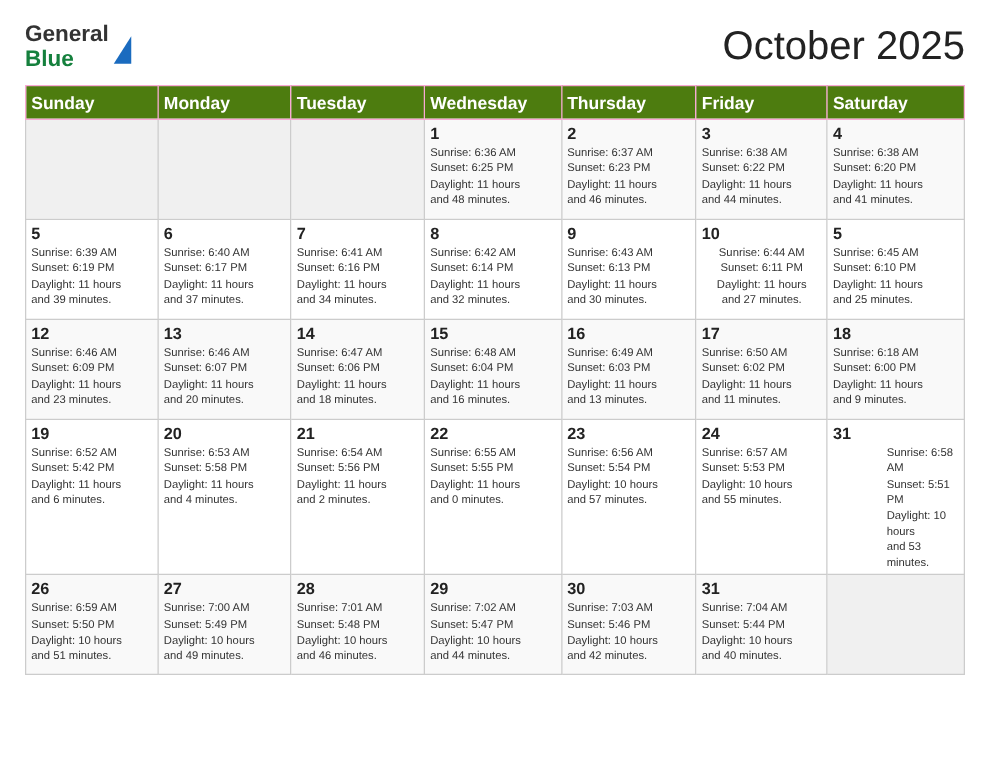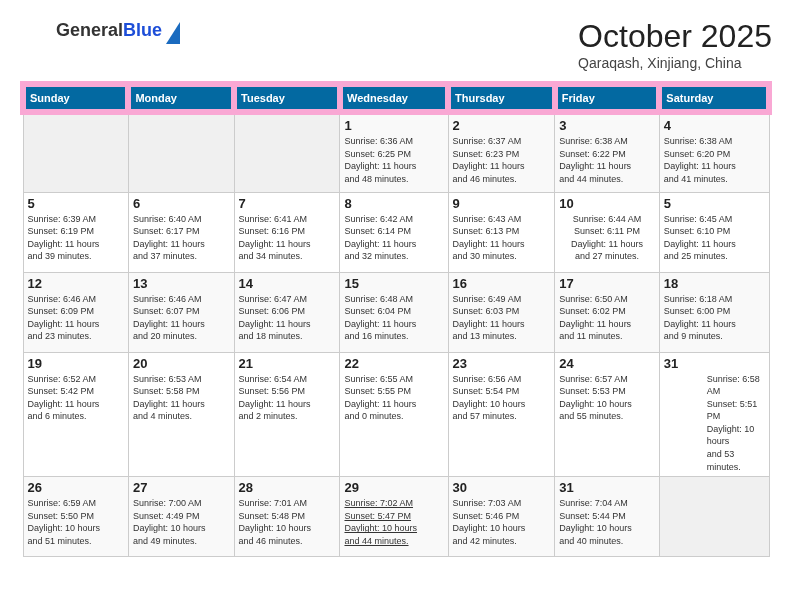--- a/index.html
+++ b/index.html
@@ -20,33 +20,32 @@
       justify-content: space-between;
       align-items: flex-start;
       margin-bottom: 10px;
     }
     .logo {
       display: flex;
       align-items: center;
     }
     .logo-text {
       display: flex;
-      flex-direction: row;
+      flex-direction: column;
       line-height: 1.1;
-      margin-left: 36px;
     }
     .logo-general {
       font-size: 18px;
       font-weight: bold;
       color: #333;
     }
     .logo-blue {
       font-size: 18px;
       font-weight: bold;
-      color: #1d4ed8;
+      color: #15803d;
     }
     .logo-triangle {
       width: 0;
       height: 0;
       border-left: 14px solid transparent;
       border-bottom: 22px solid #1a6bbf;
       margin-left: 4px;
       margin-top: 4px;
     }
     .title-block {
@@ -60,27 +59,27 @@
     .location {
       font-size: 14px;
       color: #444;
     }
     .calendar {
       width: 100%;
       border-collapse: collapse;
       font-size: 9.5px;
     }
     .calendar thead tr th {
-      background-color: #0369a1;
+      background-color: #4d7c0f;
       color: #fff;
       padding: 5px 4px;
       text-align: left;
-      font-size: 11px;
+      font-size: 14px;
       font-weight: bold;
-      border: 6px solid #f9a8d4;
+      border: 1px solid #f9a8d4;
     }
     .calendar tbody tr td {
       border: 1px solid #ccc;
       vertical-align: top;
       padding: 3px 4px;
       width: 113px;
       height: 80px;
       background: #fff;
     }
     .calendar tbody tr:nth-child(odd) td {
@@ -109,21 +108,20 @@
   <div class="header">
     <div class="logo">
       <div class="logo-text">
         <span class="logo-general">General</span>
         <span class="logo-blue">Blue</span>
       </div>
       <div class="logo-triangle"></div>
     </div>
     <div class="title-block">
       <div class="month-title">October 2025</div>
-      <div class="location">Qaraqash, Xinjiang, China</div>
     </div>
   </div>
 
   <table class="calendar">
     <thead>
       <tr>
         <th>Sunday</th>
         <th>Monday</th>
         <th>Tuesday</th>
         <th>Wednesday</th>
@@ -323,34 +321,34 @@
           <td>
             <span class="day-number">26</span>
             <div class="day-info" style="white-space: pre-line;">Sunrise: 6:59 AM
 Sunset: 5:50 PM
 Daylight: 10 hours
 and 51 minutes.</div>
           </td>
           <td>
             <span class="day-number">27</span>
             <div class="day-info" style="white-space: pre-line;">Sunrise: 7:00 AM
-Sunset: 4:49 PM
+Sunset: 5:49 PM
 Daylight: 10 hours
 and 49 minutes.</div>
           </td>
           <td>
             <span class="day-number">28</span>
             <div class="day-info" style="white-space: pre-line;">Sunrise: 7:01 AM
 Sunset: 5:48 PM
 Daylight: 10 hours
 and 46 minutes.</div>
           </td>
           <td>
             <span class="day-number">29</span>
-            <div class="day-info" style="white-space: pre-line; text-decoration: underline;">Sunrise: 7:02 AM
+            <div class="day-info" style="white-space: pre-line;">Sunrise: 7:02 AM
 Sunset: 5:47 PM
 Daylight: 10 hours
 and 44 minutes.</div>
           </td>
           <td>
             <span class="day-number">30</span>
             <div class="day-info" style="white-space: pre-line;">Sunrise: 7:03 AM
 Sunset: 5:46 PM
 Daylight: 10 hours
 and 42 minutes.</div>

